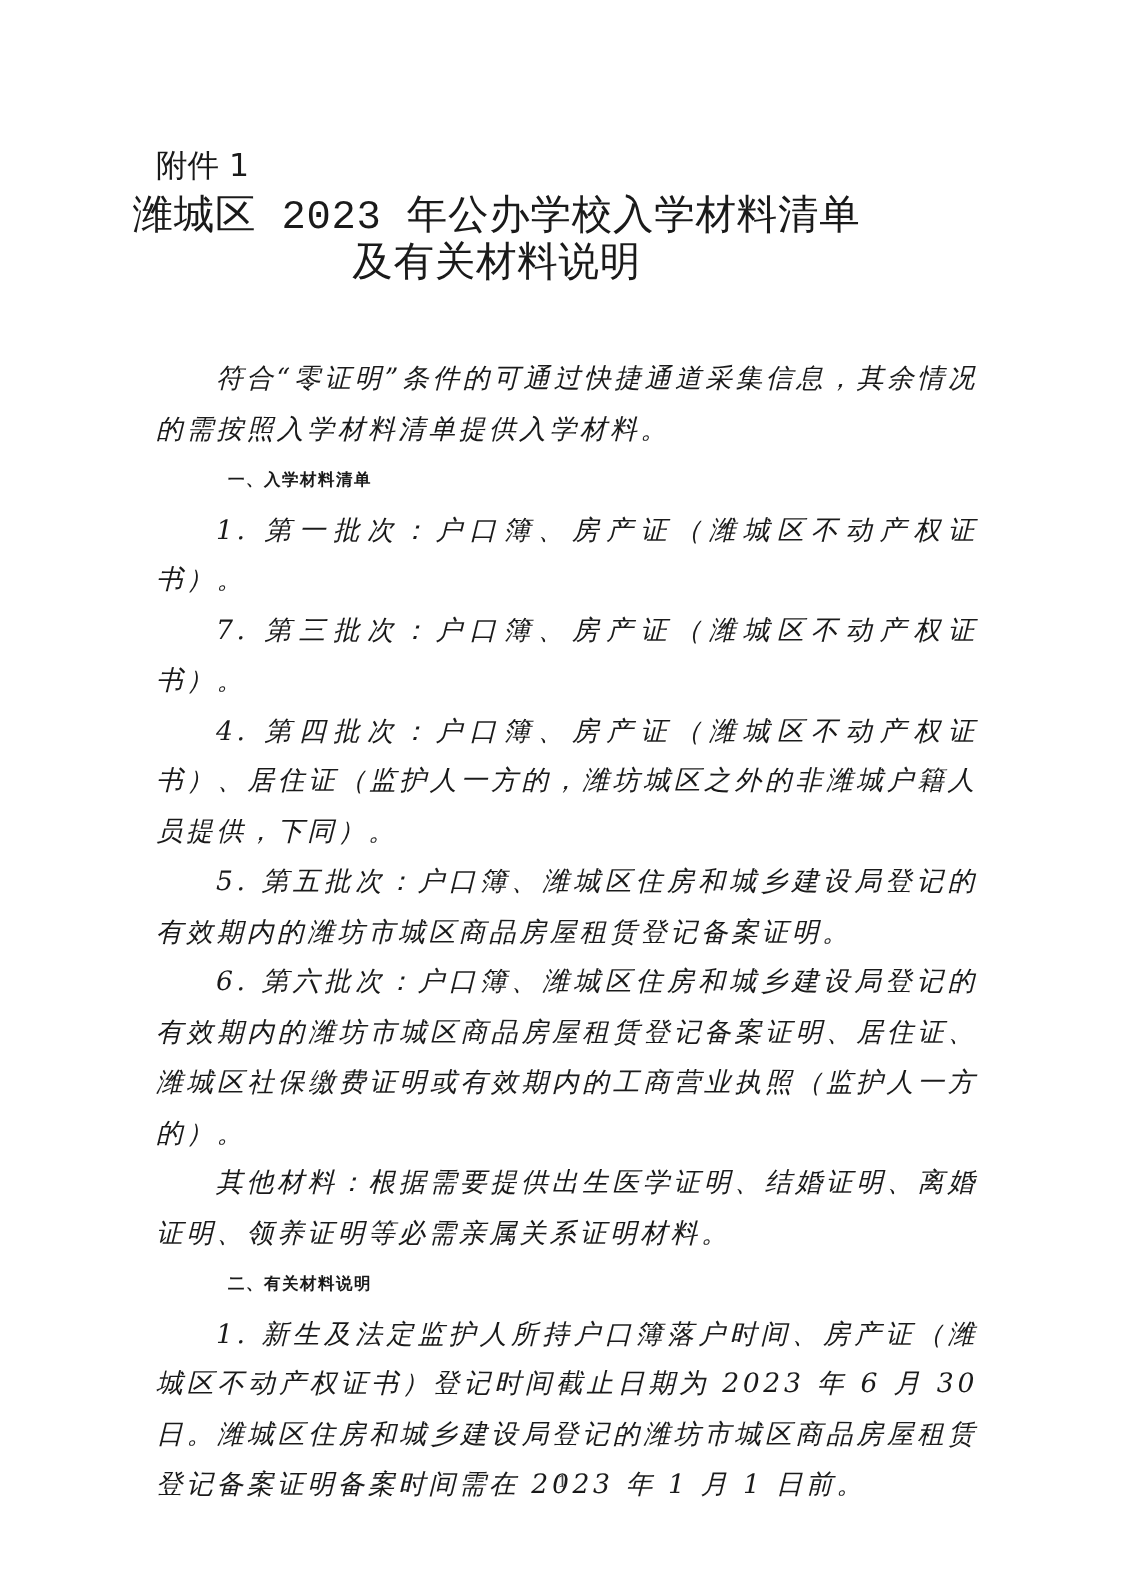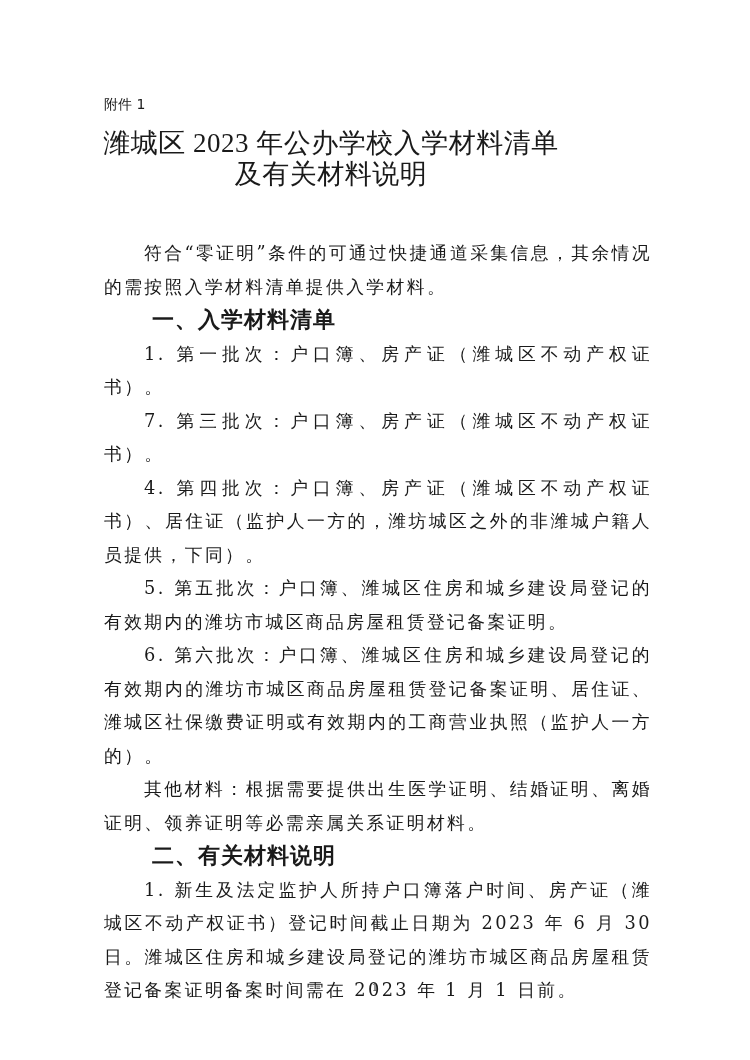--- a/index.html
+++ b/index.html
@@ -1,25 +1,25 @@
 <!DOCTYPE html>
 <html><head>
 <meta charset="utf-8">
 <style>
   html, body { margin:0; padding:0; background:#ffffff; }
   body { width:750px; height:1060px; position:relative; overflow:hidden; color:#1a1a1a; }
   .page { position:absolute; left:0; top:0; width:750px; height:1060px; }
-  .attach { position:absolute; left:104px; top:96px; font-family:"DejaVu Sans", sans-serif; font-size:14px; }
-  .title { position:absolute; left:0; width:662px; text-align:center; font-family:Liberation Serif, serif; font-size:27px; letter-spacing:0.5px; }
+  .attach { position:absolute; left:104px; top:96px; font-family:"DejaVu Sans", sans-serif; font-size:21px; }
+  .title { position:absolute; left:0; width:662px; text-align:center; font-family:Liberation Mono, monospace; font-size:27px; letter-spacing:0.5px; }
   .t1 { top:125px; }
   .t2 { top:156px; }
   .body { position:absolute; left:104px; width:548px; font-family:"DejaVu Serif", serif; font-size:17.8px; letter-spacing:2.4px; line-height:33.5px; }
   .body p { margin:0; text-align:justify; text-align-last:left; }
-  .indent { text-indent:40px; }
-  .heading { font-family:"DejaVu Sans", sans-serif; font-weight:bold; letter-spacing:1px; font-size:22px; padding-left:48px; }
+  .indent { text-indent:40px;font-style:italic; }
+  .heading { font-family:"DejaVu Sans", sans-serif; font-weight:bold; letter-spacing:1px; font-size:11px; padding-left:48px; }
   .pno { position:absolute; left:0; width:750px; top:981px; text-align:center; font-family:"DejaVu Serif", serif; font-size:11px; color:#444; }
 </style>
 </head>
 <body>
 
 <div class="page">
   <div class="attach">附件 1</div>
   <div class="title t1">潍城区 2023 年公办学校入学材料清单</div>
   <div class="title t2">及有关材料说明</div>
 

